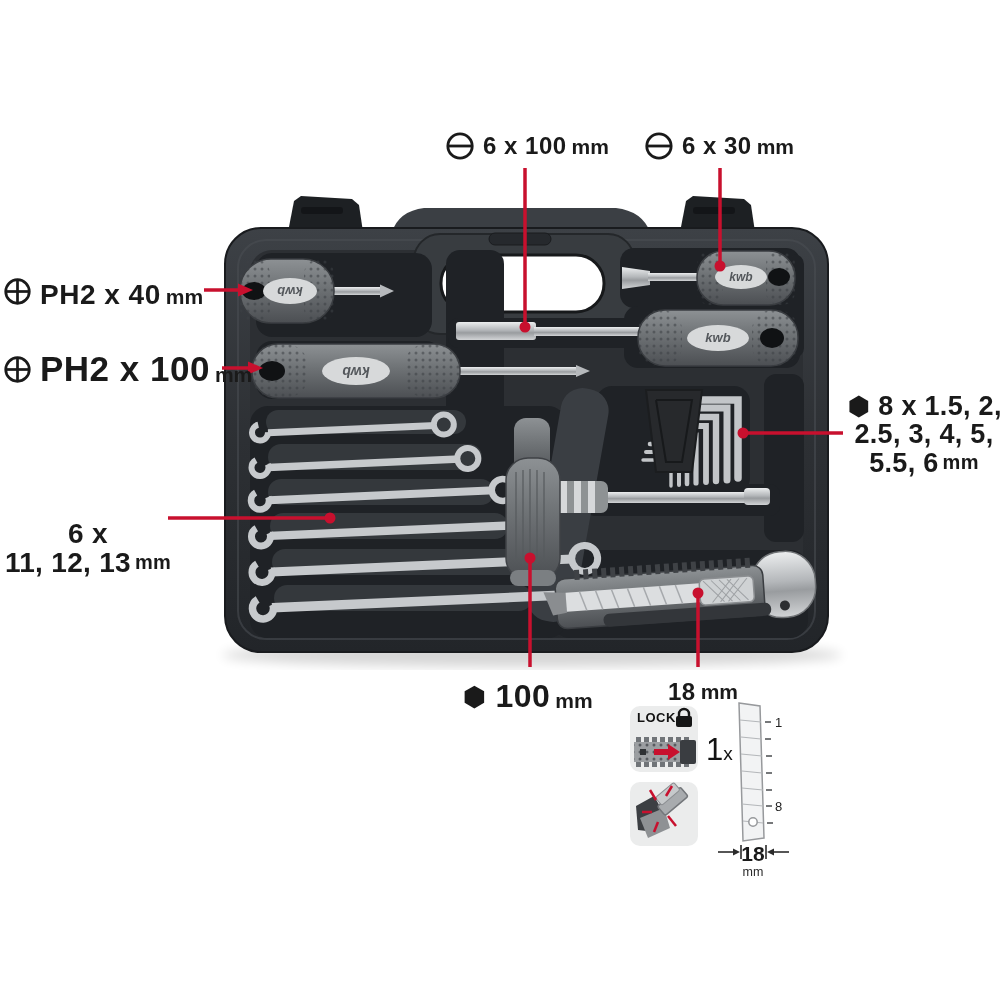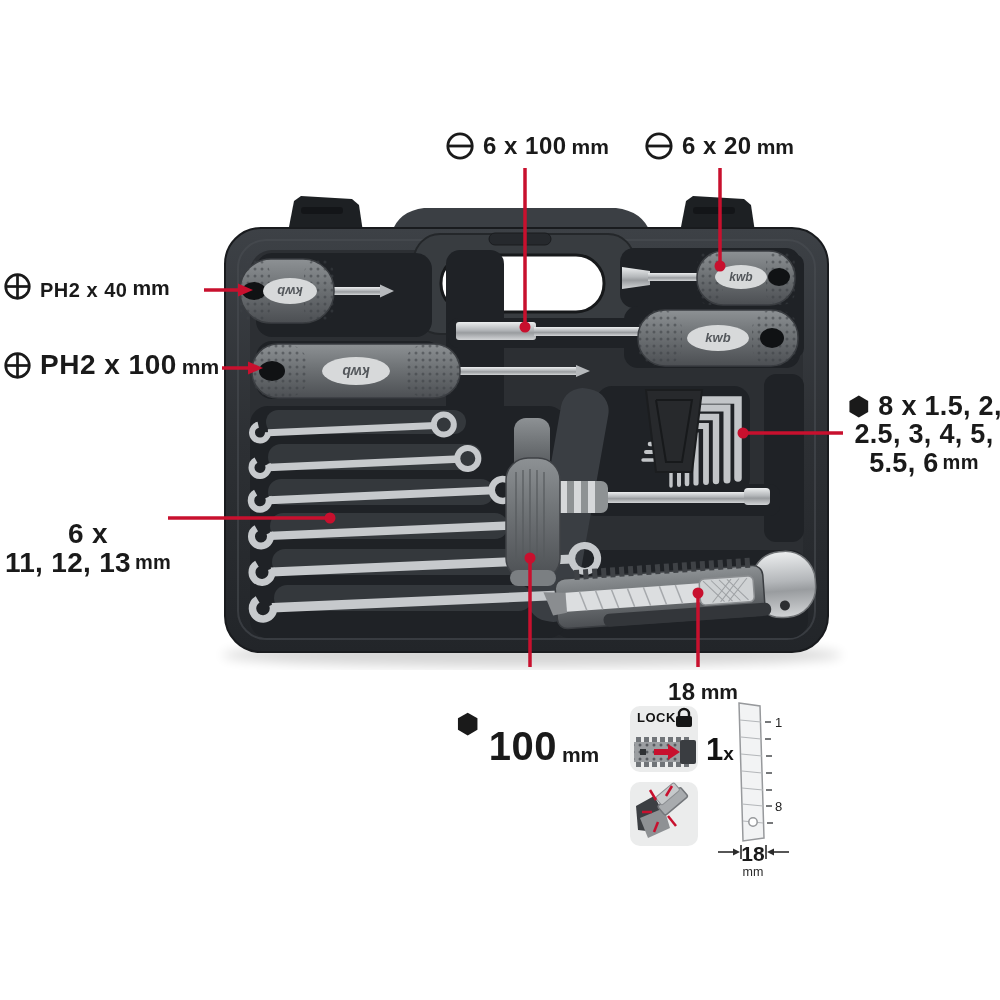--- a/index.html
+++ b/index.html
@@ -9,21 +9,21 @@
   .label{position:absolute;color:#1a1a1a;font-weight:700;white-space:nowrap;display:flex;align-items:center;}
   .label .val{font-size:24px;letter-spacing:.5px;}
   .label .unit{font-size:21px;margin-left:5px;align-self:flex-end;padding-bottom:2px;}
   .label .bit-icon{margin-right:8px;flex:0 0 auto;}
   .center{transform:translateX(-50%);}
   .multiline{display:block;text-align:center;font-size:28px;line-height:28px;letter-spacing:.3px;}
   .multiline .row{display:flex;justify-content:center;align-items:center;}
   .multiline .unit{font-size:20px;margin-left:4px;align-self:flex-end;padding-bottom:1px;}
   .hexlines{font-size:27px;}
   .lock-word{position:absolute;left:637px;top:710px;font-size:13px;font-weight:800;letter-spacing:.5px;color:#121212;}
-  .qty{position:absolute;left:706px;top:732px;color:#121212;font-weight:700;text-align:right;}
+  .qty{position:absolute;left:706px;top:732px;color:#121212;font-weight:400;text-align:right;}
   .qty .one{font-size:31px;}
   .qty .x{font-size:19px;}
 </style>
 </head>
 <body>
 
 <div class="stage">
 
 <svg width="1000" height="1000" viewBox="0 0 1000 1000">
   <defs>
@@ -368,41 +368,41 @@
       </svg>
   <span class="val">6 x 100</span>
   <span class="unit">mm</span>
 </div>
 
 <div class="label center" style="left:719px;top:131px;">
   <svg class="bit-icon" width="30" height="30" viewBox="0 0 32 32">
         <circle cx="16" cy="16" r="13" fill="none" stroke="#1a1a1a" stroke-width="3"></circle>
         <line x1="3" y1="16" x2="29" y2="16" stroke="#1a1a1a" stroke-width="3"></line>
       </svg>
-  <span class="val">6 x 20</span>
+  <span class="val">6 x 30</span>
   <span class="unit">mm</span>
 </div>
 
 <div class="label" style="left:3px;top:271px;">
   <svg class="bit-icon" width="29" height="29" viewBox="0 0 32 32">
         <circle cx="16" cy="16" r="13" fill="none" stroke="#1a1a1a" stroke-width="3"></circle>
         <line x1="3" y1="16" x2="29" y2="16" stroke="#1a1a1a" stroke-width="3"></line>
         <line x1="16" y1="3" x2="16" y2="29" stroke="#1a1a1a" stroke-width="3"></line>
       </svg>
-  <span class="val" style="font-size:20px;margin-top:8px;">PH2 x 40</span>
+  <span class="val" style="font-size:28px;margin-top:8px;">PH2 x 40</span>
   <span class="unit">mm</span>
 </div>
 
 <div class="label" style="left:3px;top:349px;">
   <svg class="bit-icon" width="29" height="29" viewBox="0 0 32 32">
         <circle cx="16" cy="16" r="13" fill="none" stroke="#1a1a1a" stroke-width="3"></circle>
         <line x1="3" y1="16" x2="29" y2="16" stroke="#1a1a1a" stroke-width="3"></line>
         <line x1="16" y1="3" x2="16" y2="29" stroke="#1a1a1a" stroke-width="3"></line>
       </svg>
-  <span class="val" style="font-size:28px;">PH2 x 100</span>
+  <span class="val" style="font-size:35px;">PH2 x 100</span>
   <span class="unit">mm</span>
 </div>
 
 <div class="label center multiline" style="left:88px;top:478px;font-weight:700;margin-top:42px;">
   <div class="row">6 x</div>
   <div class="row">
     <span>11, 12, 13</span>
     <span class="unit">mm</span>
   </div>
 </div>
@@ -418,21 +418,21 @@
   <div class="row">
     <span>5.5, 6</span>
     <span class="unit">mm</span>
   </div>
 </div>
 
 <div class="label center" style="left:527px;top:678px;">
   <svg class="bit-icon" width="26" height="26" viewBox="0 0 32 32">
         <polygon points="16,2 28,9 28,23 16,30 4,23 4,9" fill="#1a1a1a"></polygon>
       </svg>
-  <span class="val" style="font-size:40px;margin-top:46px;">100</span>
+  <span class="val" style="font-size:32px;">100</span>
   <span class="unit">mm</span>
 </div>
 
 <div class="label center" style="left:703px;top:678px;">
   <span class="val">18</span>
   <span class="unit">mm</span>
 </div>
 
 <span class="lock-word">LOCK</span>
 

